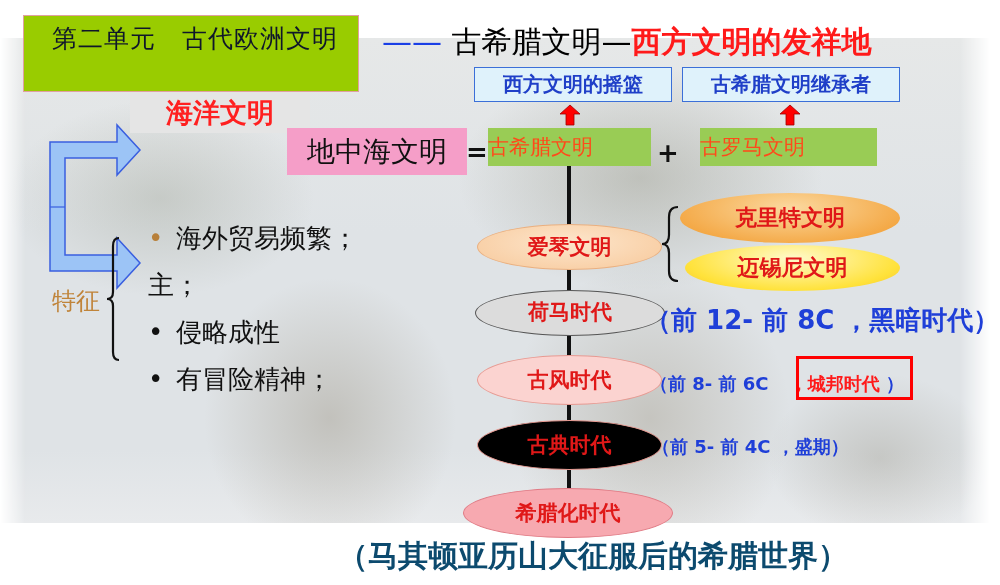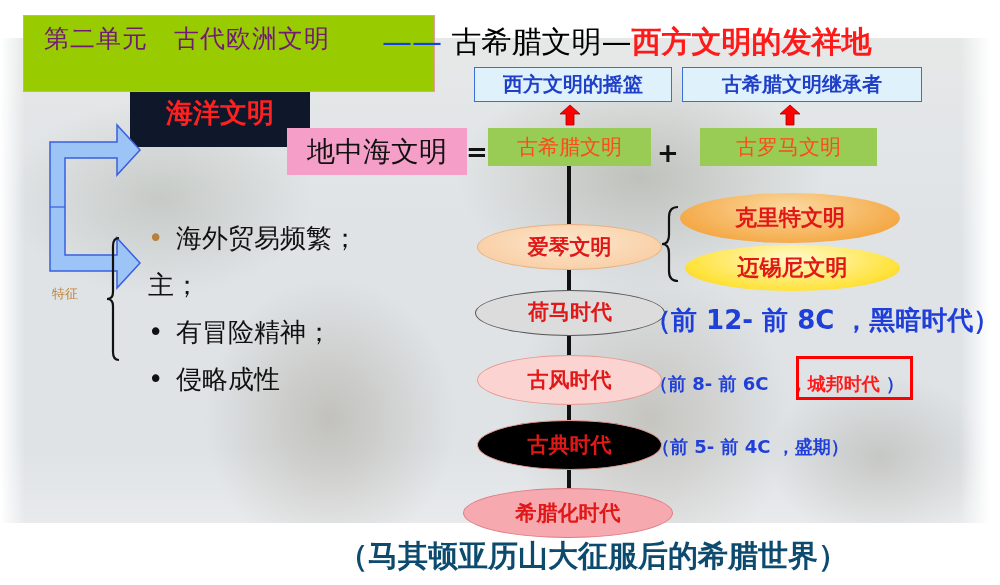--- a/index.html
+++ b/index.html
@@ -16,28 +16,28 @@
       radial-gradient(ellipse 260px 160px at 640px 140px, rgba(150,150,135,0.45), transparent 70%),
       radial-gradient(ellipse 200px 220px at 650px 380px, rgba(150,140,120,0.35), transparent 70%),
       radial-gradient(ellipse 160px 120px at 880px 420px, rgba(140,135,120,0.30), transparent 70%),
       linear-gradient(180deg, #e6e8e8 0%, #dfe3e6 40%, #dfe3e6 85%, #e8eaec 100%);
     -webkit-mask-image: linear-gradient(90deg, transparent 0, #000 25px, #000 960px, transparent 990px);
     mask-image: linear-gradient(90deg, transparent 0, #000 25px, #000 960px, transparent 990px);
   }
   .abs { position: absolute; }
 
   .unit-title {
-    left: 23px; top: 15px; width: 412px; height: 77px;
+    left: 23px; top: 15px; width: 336px; height: 77px;
     background: #99cc00; border: 1px solid #e0a0a0; box-sizing: border-box;
-    color: #701a75; font-size: 25px; line-height: 31px; text-align: left;
+    color: #0f172a; font-size: 25px; line-height: 31px; text-align: right;
     padding: 7px 20px 0 20px; letter-spacing: 1px;
   }
   .ocean-label {
-    left: 130px; top: 92px; width: 180px; height: 55px;
-    background: #0f172a; color: #ff2020; font-weight: bold;
+    left: 130px; top: 92px; width: 180px; height: 41px;
+    background: #e5e5e5; color: #ff2020; font-weight: bold;
     font-size: 27px; line-height: 41px; text-align: center;
   }
   .med-label {
     left: 287px; top: 128px; width: 180px; height: 47px;
     background: #f59ec8; color: #111; font-size: 28px; line-height: 47px;
     text-align: center;
   }
   .equals { left: 466px; top: 137px; font-size: 26px; font-weight: bold; color: #111; }
   .plus { left: 657px; top: 138px; font-size: 26px; font-weight: bold; color: #111; }
 
@@ -45,26 +45,26 @@
   .headline .dash { color: #1a3fe6; }
   .headline .greek { color: #000000; }
   .headline .red { color: #ff1a1a; font-weight: bold; }
 
   .blue-box {
     top: 67px; height: 35px; box-sizing: border-box;
     background: #dff2fb; border: 1.5px solid #3b6fd8;
     color: #1f3fc8; font-weight: bold; font-size: 20px; line-height: 32px; text-align: center;
   }
   .box-cradle { left: 474px; width: 198px; }
-  .box-heir { left: 682px; width: 240px; }
+  .box-heir { left: 682px; width: 218px; }
 
   .up-arrow { top: 104px; width: 22px; height: 22px; }
   .green-box {
     top: 128px; height: 38px; background: #99cc55;
-    color: #ff4a1a; font-size: 21px; line-height: 38px; text-align: center;
+    color: #ff4a1a; font-size: 21px; line-height: 38px; 
   }
   .greek-box { left: 488px; width: 163px; }
   .roman-box { left: 700px; width: 177px; }
 
   .timeline { left: 567px; top: 166px; width: 4px; height: 330px; background: #111; }
 
   .ellipse {
     border-radius: 50%; box-sizing: border-box; text-align: center;
     color: #e01818; font-weight: bold;
   }
@@ -96,21 +96,21 @@
     border: 3px solid #ff0000; box-sizing: border-box; }
 
   .bottom-note { left: 338px; top: 535px; color: #0c4a6e; font-weight: bold;
     font-size: 30px; line-height: 42px; white-space: nowrap; }
 
   .features { left: 148px; top: 215px; color: #111; font-size: 26px; line-height: 47px; }
   .features .item { white-space: nowrap; }
   .features .bullet { display: inline-block; width: 28px; text-align: left; }
   .features .b0 { color: #b8803a; }
   .features .wrap { margin-left: 0; }
-  .trait-label { left: 52px; top: 285px; color: #c0843a; font-size: 13px; }
+  .trait-label { left: 52px; top: 285px; color: #c0843a; font-size: 24px; }
   .brace { left: 105px; top: 236px; }
 </style>
 </head>
 <body>
 
 <div class="bg-map"></div>
 
 <div class="abs unit-title">第二单元　古代欧洲文明</div>
 <div class="abs ocean-label">海洋文明</div>
 <div class="abs med-label">地中海文明</div>
@@ -163,15 +163,15 @@
   <line x1="5" y1="85" x2="20" y2="85" stroke="#3a5fe0" stroke-width="1.2"></line>
 </svg>
 
 <div class="abs trait-label">特征</div>
 <svg class="abs brace" width="16" height="126" viewBox="0 0 16 126">
   <path d="M14,2 Q8,2 8,10 L8,56 Q8,63 2,63 Q8,63 8,70 L8,116 Q8,124 14,124" fill="none" stroke="#111" stroke-width="2.2"></path>
 </svg>
 <div class="abs features">
   <div class="item"><span class="bullet b0">•</span><span>海外贸易频繁；</span></div>
   <div class="item wrap"><span>主；</span></div>
+  <div class="item"><span class="bullet">•</span><span>侵略成性</span></div>
   <div class="item"><span class="bullet">•</span><span>有冒险精神；</span></div>
-  <div class="item"><span class="bullet">•</span><span>侵略成性</span></div>
 </div>
 
 </body></html>

